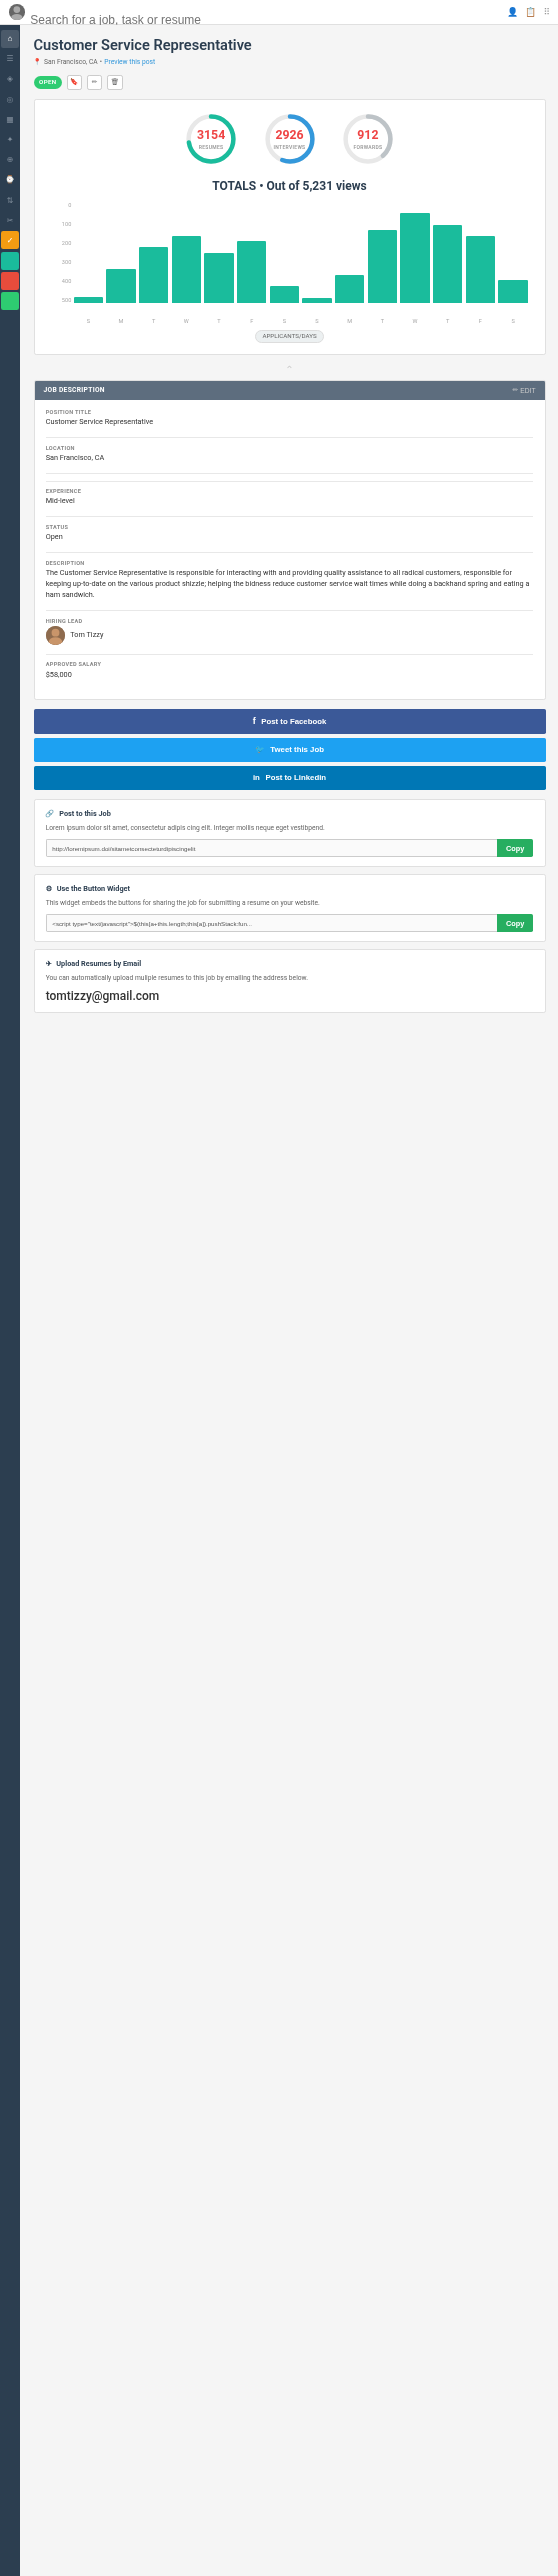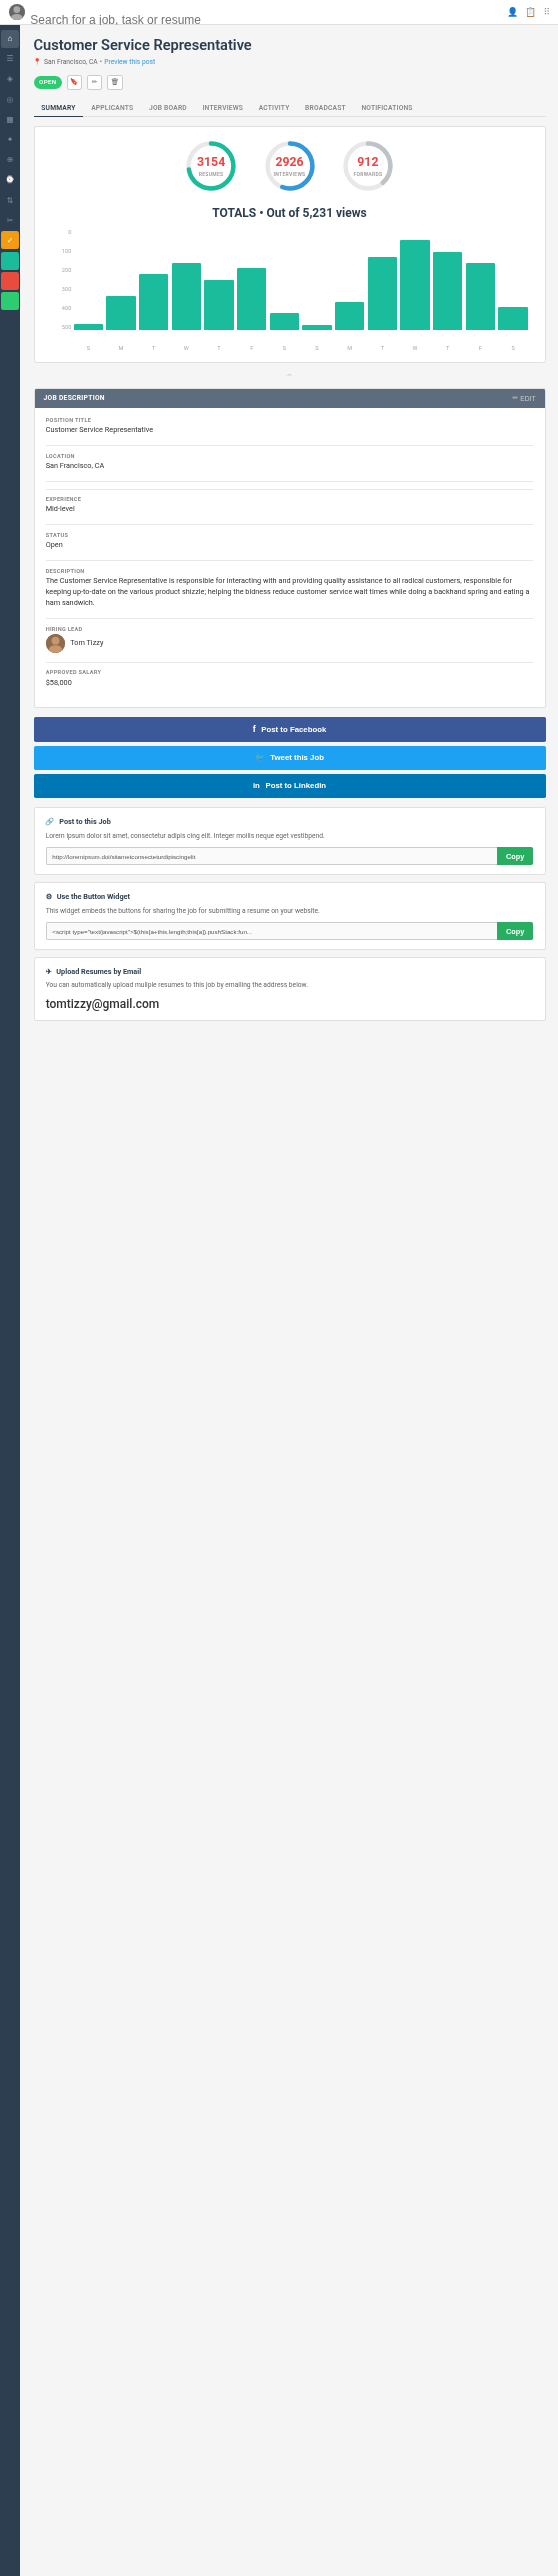--- a/index.html
+++ b/index.html
@@ -492,29 +492,20 @@
       </div>
     </div>
 
     <div class="status-bar">
       <span class="status-badge">OPEN</span>
       <button class="action-btn">🔖</button>
       <button class="action-btn">✏</button>
       <button class="action-btn">🗑</button>
     </div>
 
-    <div class="tabs">
-      <div class="tab active">Summary</div>
-      <div class="tab">Applicants</div>
-      <div class="tab">Job Board</div>
-      <div class="tab">Interviews</div>
-      <div class="tab">Activity</div>
-      <div class="tab">Broadcast</div>
-      <div class="tab">Notifications</div>
-    </div>
 
     <div class="card">
       <div class="stats-row">
 
         <div class="stat-circle">
           <div class="circle-container">
             <svg class="circle-svg" width="56" height="56" viewBox="0 0 100 100">
               <circle class="circle-bg" cx="50" cy="50" r="40"></circle>
               <circle class="circle-fill-teal" cx="50" cy="50" r="40" stroke-dasharray="213" stroke-dashoffset="32"></circle>
             </svg>
@@ -620,20 +611,23 @@
           <span class="x-label">F</span>
           <span class="x-label">S</span>
           <span class="x-label">S</span>
           <span class="x-label">M</span>
           <span class="x-label">T</span>
           <span class="x-label">W</span>
           <span class="x-label">T</span>
           <span class="x-label">F</span>
           <span class="x-label">S</span>
         </div>
+        <div class="chart-footer">
+          <span class="chart-badge">APPLICANTS/DAYS</span>
+        </div>
       </div>
     </div>
 
     <div class="divider-arrow">⌃</div>
 
     <div class="jd-card">
       <div class="jd-header">
         <span class="jd-header-title">JOB DESCRIPTION</span>
         <button class="jd-edit-btn">
           <span>✏</span>

